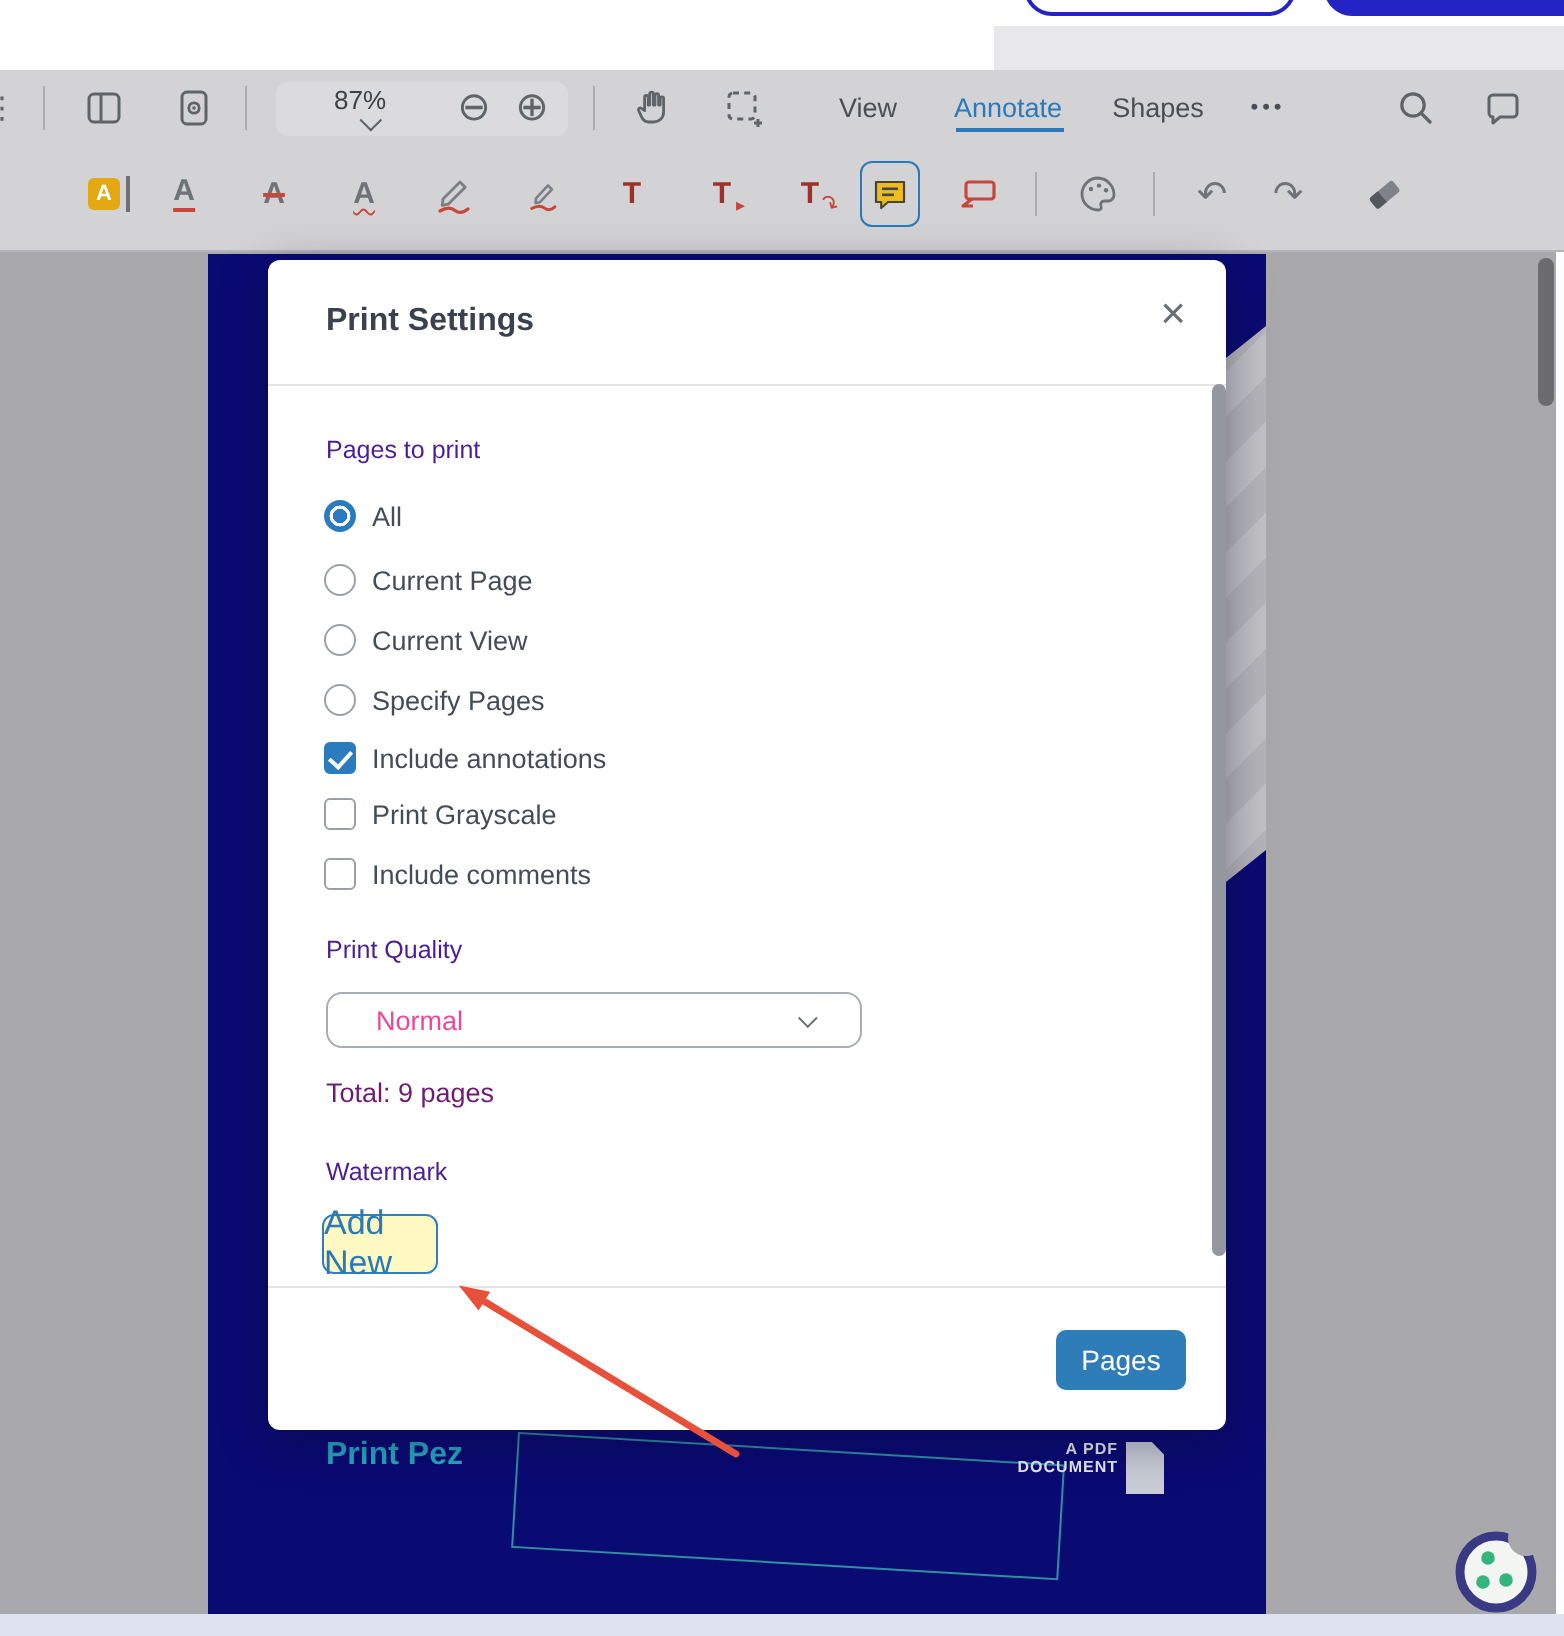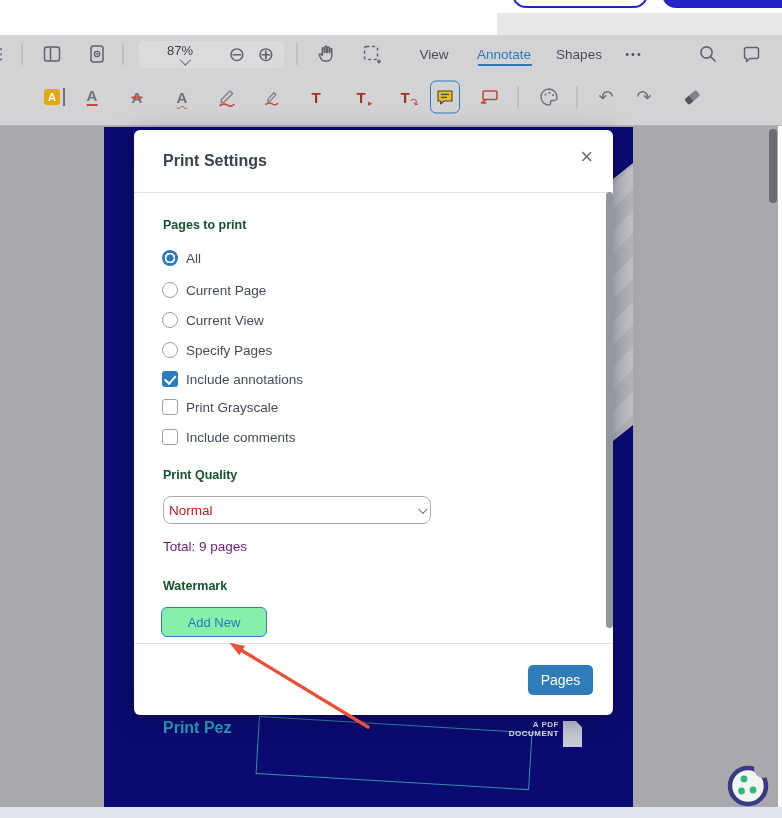--- a/index.html
+++ b/index.html
@@ -57,34 +57,34 @@
   .viewer-thumb{position:absolute;left:769px;top:129px;width:8px;height:74px;background:#6b6b70;border-radius:4px;}
   .right-strip{position:absolute;left:778px;top:126px;width:4px;height:692px;background:#fdfdfe;}
   .bottom-strip{position:absolute;left:0;top:807px;width:782px;height:11px;background:#dfe3f0;}
 
   
   .modal{position:absolute;left:134px;top:130px;width:479px;height:585px;background:#ffffff;border-radius:6px;
     box-shadow:0 6px 24px rgba(10,10,40,.40);z-index:10;}
   .modal-title{position:absolute;left:29px;top:22px;font-size:16px;font-weight:700;color:#3a4250;}
   .modal-close{position:absolute;right:20px;top:16px;font-size:22px;color:#697076;line-height:1;cursor:default;}
   .hdiv{position:absolute;left:0;width:100%;height:1px;background:#e4e4e7;}
-  .sect-label{position:absolute;left:29px;font-size:12.5px;font-weight:700;color:#14532d;}
+  .sect-label{position:absolute;left:29px;font-size:12.5px;font-weight:400;color:#4c1d95;}
   .opt-row,.chk-row{position:absolute;left:28px;display:flex;align-items:center;gap:8px;}
   .opt-label,.chk-label{font-size:13.5px;color:#454c59;}
   .radio{width:16px;height:16px;border-radius:50%;box-sizing:border-box;border:1.5px solid #9aa0a6;background:#fff;}
   .radio.selected{border:none;background:radial-gradient(circle,#2b7cbf 0 3.5px,#ffffff 3.6px 5.2px,#2b7cbf 5.3px 8px);}
   .checkbox{width:16px;height:16px;border-radius:3px;box-sizing:border-box;border:1.5px solid #9aa0a6;background:#fff;position:relative;}
   .checkbox.checked{border:none;background:#2b7cbf;}
   .checkbox.checked::after{content:"";position:absolute;left:5px;top:2px;width:4.5px;height:8.5px;border-right:2px solid #fff;border-bottom:2px solid #fff;transform:rotate(42deg);}
   .select{position:absolute;left:29px;top:366px;width:268px;height:28px;border:1px solid #a8adb3;border-radius:8px;box-sizing:border-box;
-    display:flex;align-items:center;padding:0 5px;font-size:13.5px;color:#b91c1c;background:#fff;}
+    display:flex;align-items:center;padding:0 24px;font-size:13.5px;color:#ec4899;background:#fff;}
   .select .chev{margin-left:auto;width:6px;height:6px;border-color:#6b7076;}
   .total-text{position:absolute;left:29px;top:409px;font-size:13.5px;color:#701a75;}
-  .add-btn{position:absolute;left:27px;top:477px;width:106px;height:30px;border:1px solid #2f80c0;border-radius:6px;box-sizing:border-box;
-    background:#86efac;color:#2a7ab9;font-size:13px;display:flex;align-items:center;justify-content:center;}
+  .add-btn{position:absolute;left:27px;top:477px;width:58px;height:30px;border:1px solid #2f80c0;border-radius:6px;box-sizing:border-box;
+    background:#fef9c3;color:#2a7ab9;font-size:17px;display:flex;align-items:center;justify-content:center;}
   .print-btn{position:absolute;left:394px;top:535px;width:65px;height:30px;background:#2e7cb8;border-radius:5px;
     color:#fff;font-size:14px;display:flex;align-items:center;justify-content:center;}
   .modal-thumb{position:absolute;left:472px;top:62px;width:7px;height:436px;background:#93979e;border-radius:4px;}
 
   
   .arrow-svg{position:absolute;left:205px;top:630px;z-index:20;}
   .cookie{position:absolute;left:724px;top:758px;z-index:30;}
   svg{display:block;}
 </style>
 </head>

